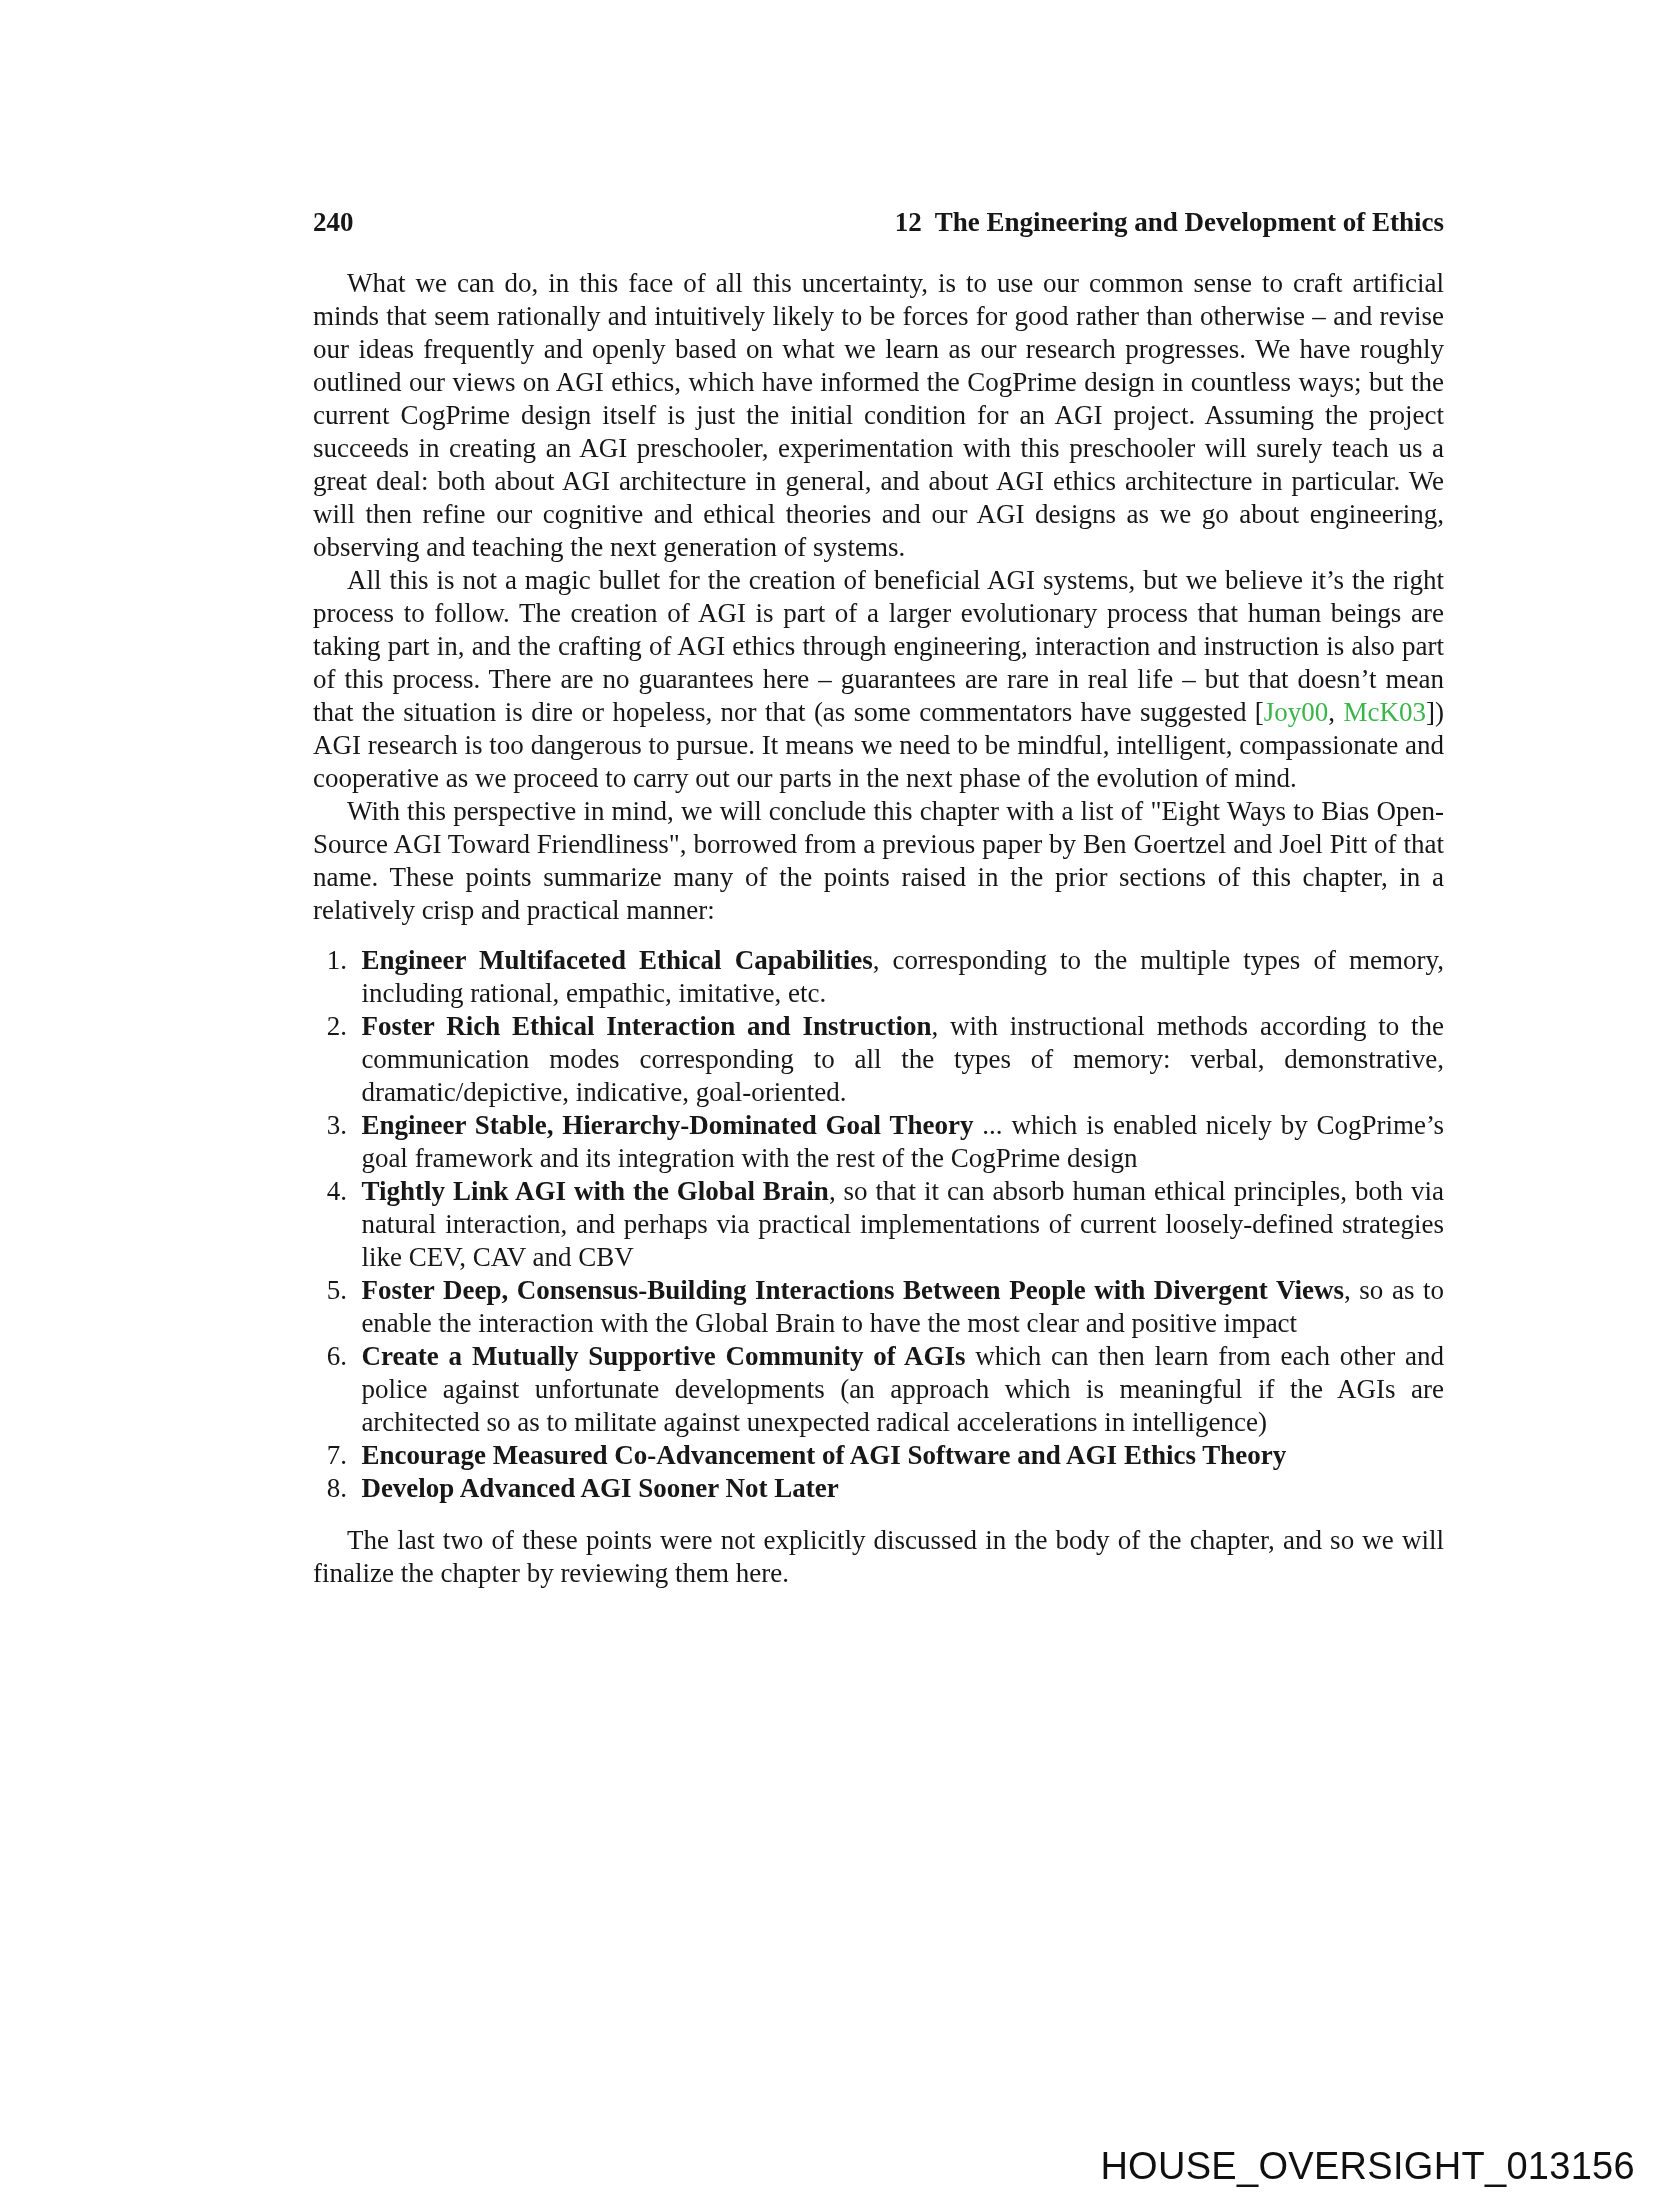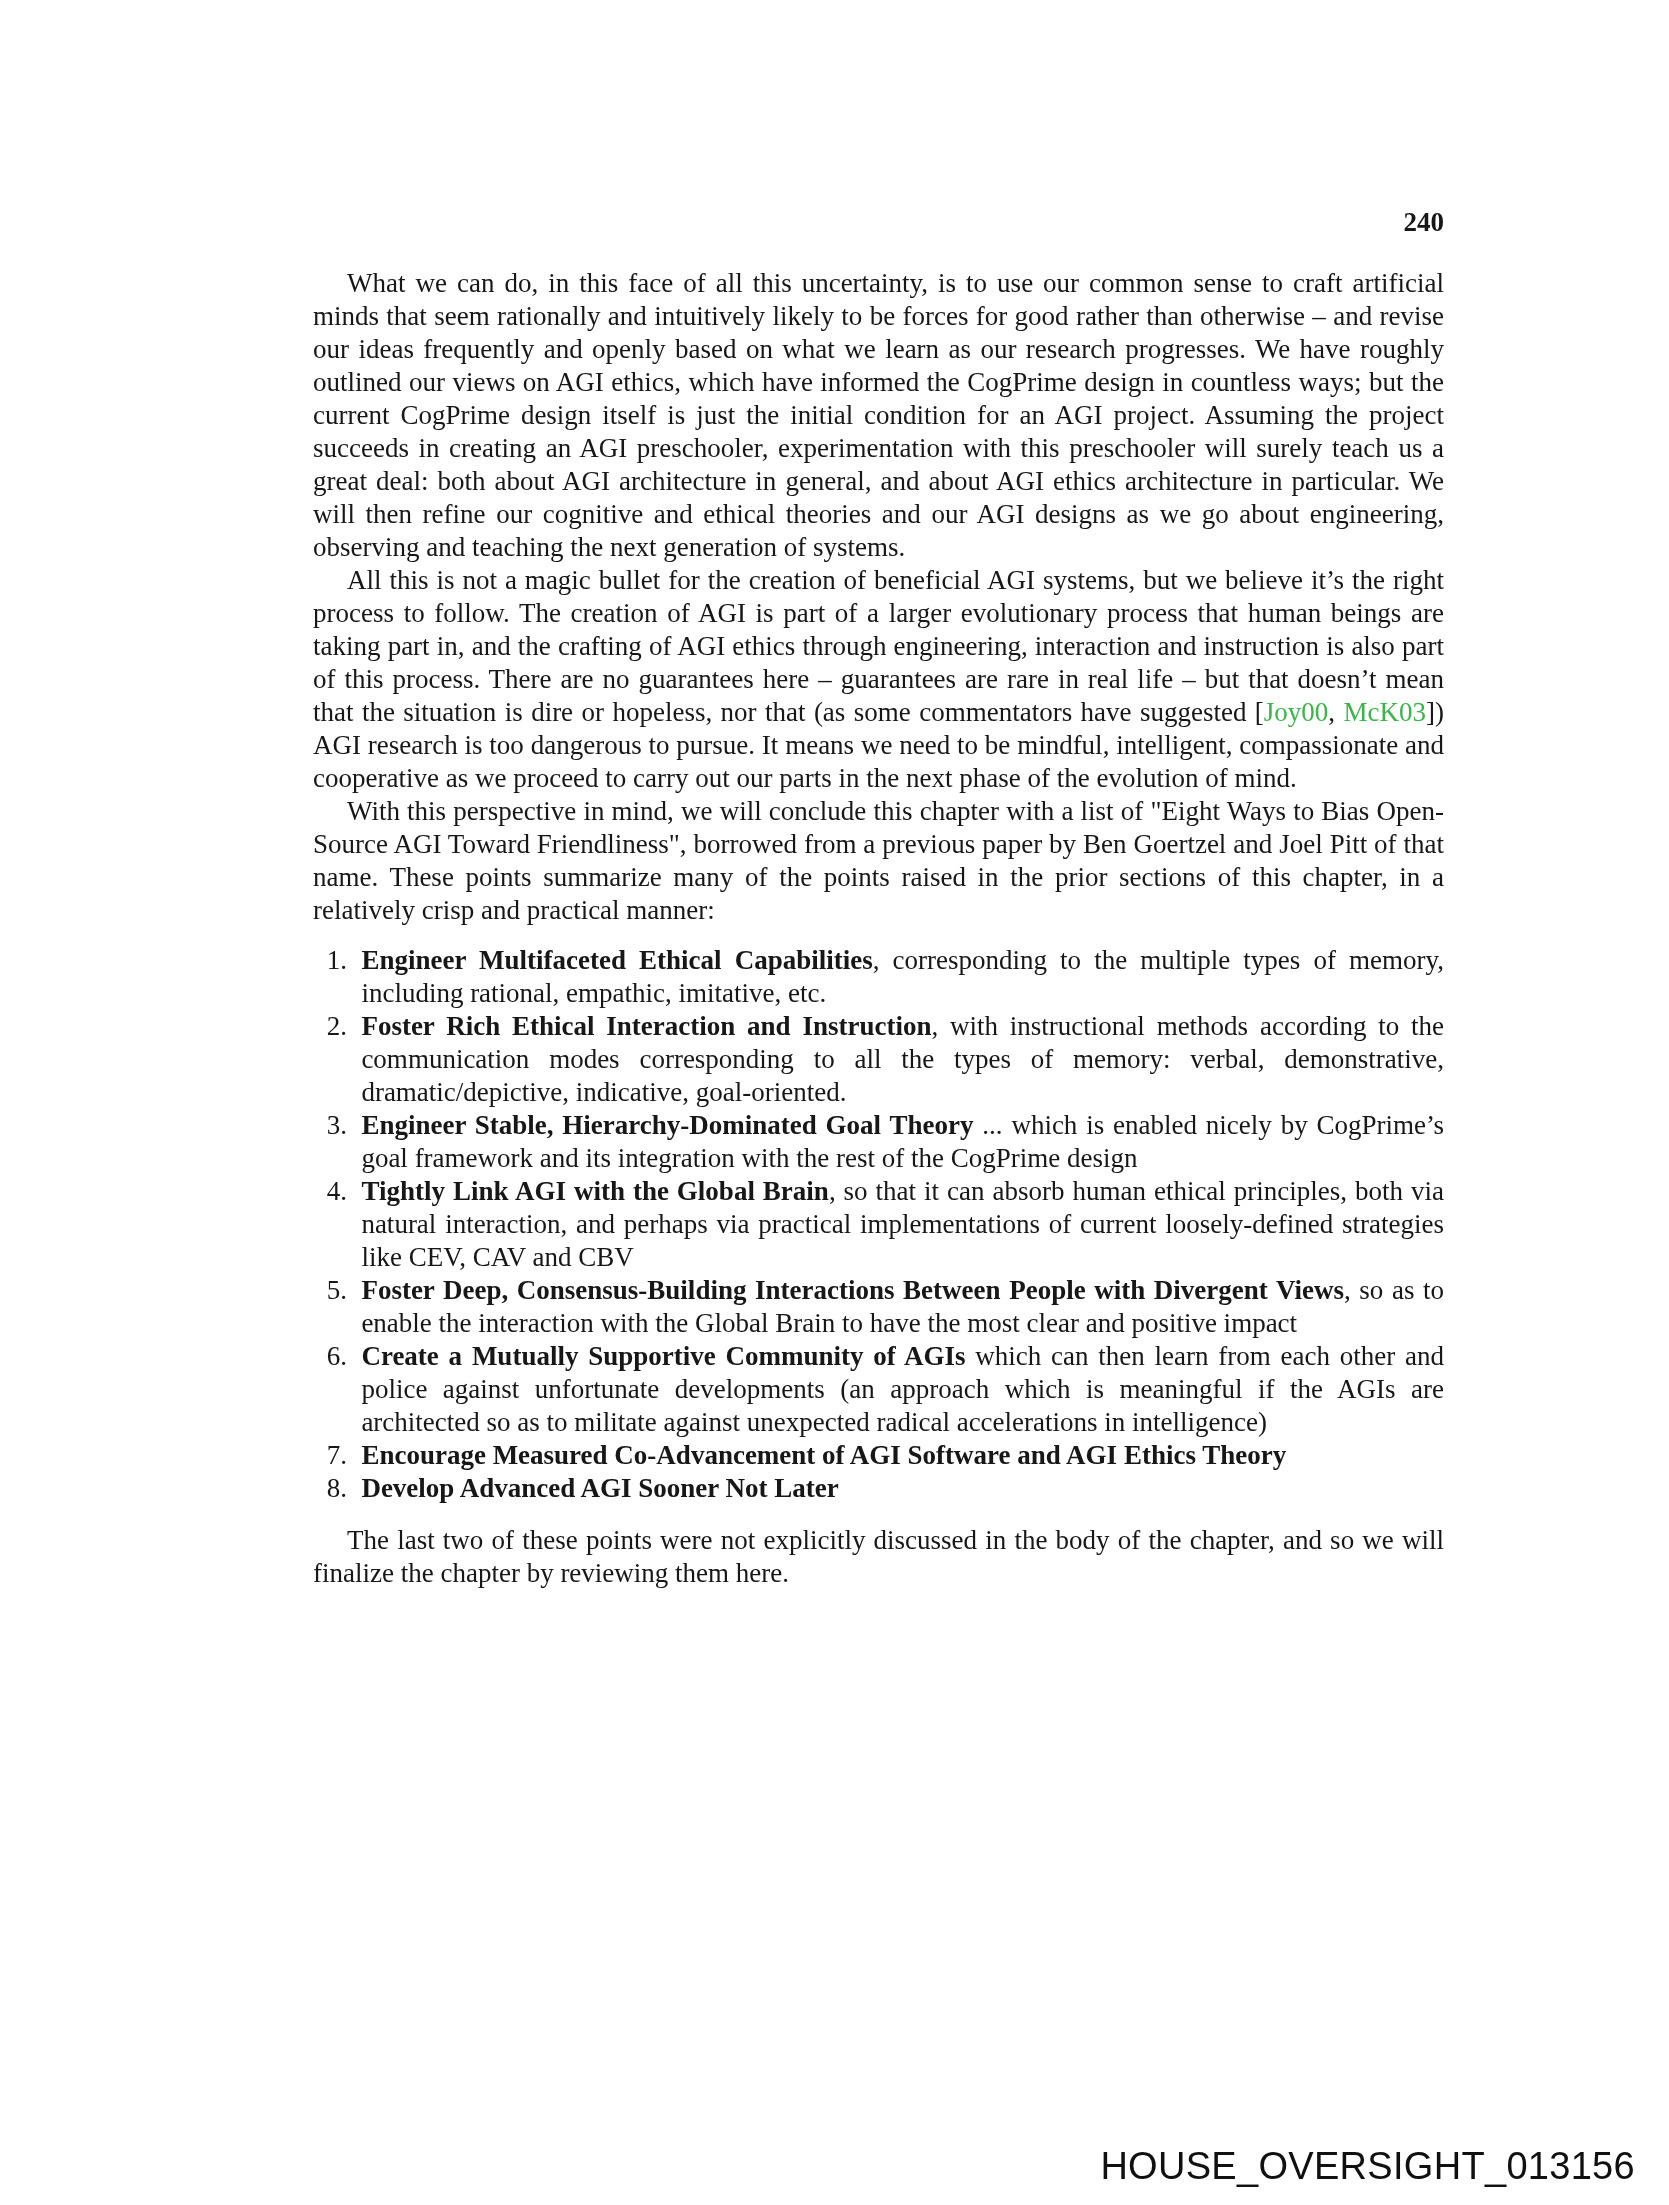--- a/index.html
+++ b/index.html
@@ -21,21 +21,21 @@
     background: #ffffff;
   }
   .content {
     position: absolute;
     left: 313px;
     top: 206px;
     width: 1131px;
   }
   .header {
     display: flex;
-    justify-content: flex-end;
+    justify-content: space-between;
     align-items: baseline;
     font-size: 27px;
     line-height: 33px;
     font-weight: bold;
   }
   .running-title-chapter { margin-right: 13px; }
   .body-text {
     margin-top: 27.5px;
     font-size: 27px;
     line-height: 33px;
@@ -74,20 +74,21 @@
   }
 </style>
 </head>
 <body>
 
 <div class="page">
   <div class="content">
 
     <div class="header">
       <span>240</span>
+      <span><span class="running-title-chapter">12</span><span>The Engineering and Development of Ethics</span></span>
     </div>
 
     <div class="body-text">
 
       <p class="indent">What we can do, in this face of all this uncertainty, is to use our common sense to craft artificial minds that seem rationally and intuitively likely to be forces for good rather than otherwise – and revise our ideas frequently and openly based on what we learn as our research progresses. We have roughly outlined our views on AGI ethics, which have informed the CogPrime design in countless ways; but the current CogPrime design itself is just the initial condition for an AGI project. Assuming the project succeeds in creating an AGI preschooler, experimentation with this preschooler will surely teach us a great deal: both about AGI architecture in general, and about AGI ethics architecture in particular. We will then refine our cognitive and ethical theories and our AGI designs as we go about engineering, observing and teaching the next generation of systems.</p>
 
       <p class="indent"><span>All this is not a magic bullet for the creation of beneficial AGI systems, but we believe it’s the right process to follow. The creation of AGI is part of a larger evolutionary process that human beings are taking part in, and the crafting of AGI ethics through engineering, interaction and instruction is also part of this process. There are no guarantees here – guarantees are rare in real life – but that doesn’t mean that the situation is dire or hopeless, nor that (as some commentators have suggested [</span><span class="cite">Joy00</span><span>, </span><span class="cite">McK03</span><span>]) AGI research is too dangerous to pursue. It means we need to be mindful, intelligent, compassionate and cooperative as we proceed to carry out our parts in the next phase of the evolution of mind.</span></p>
 
       <p class="indent">With this perspective in mind, we will conclude this chapter with a list of "Eight Ways to Bias Open-Source AGI Toward Friendliness", borrowed from a previous paper by Ben Goertzel and Joel Pitt of that name. These points summarize many of the points raised in the prior sections of this chapter, in a relatively crisp and practical manner:</p>
 

